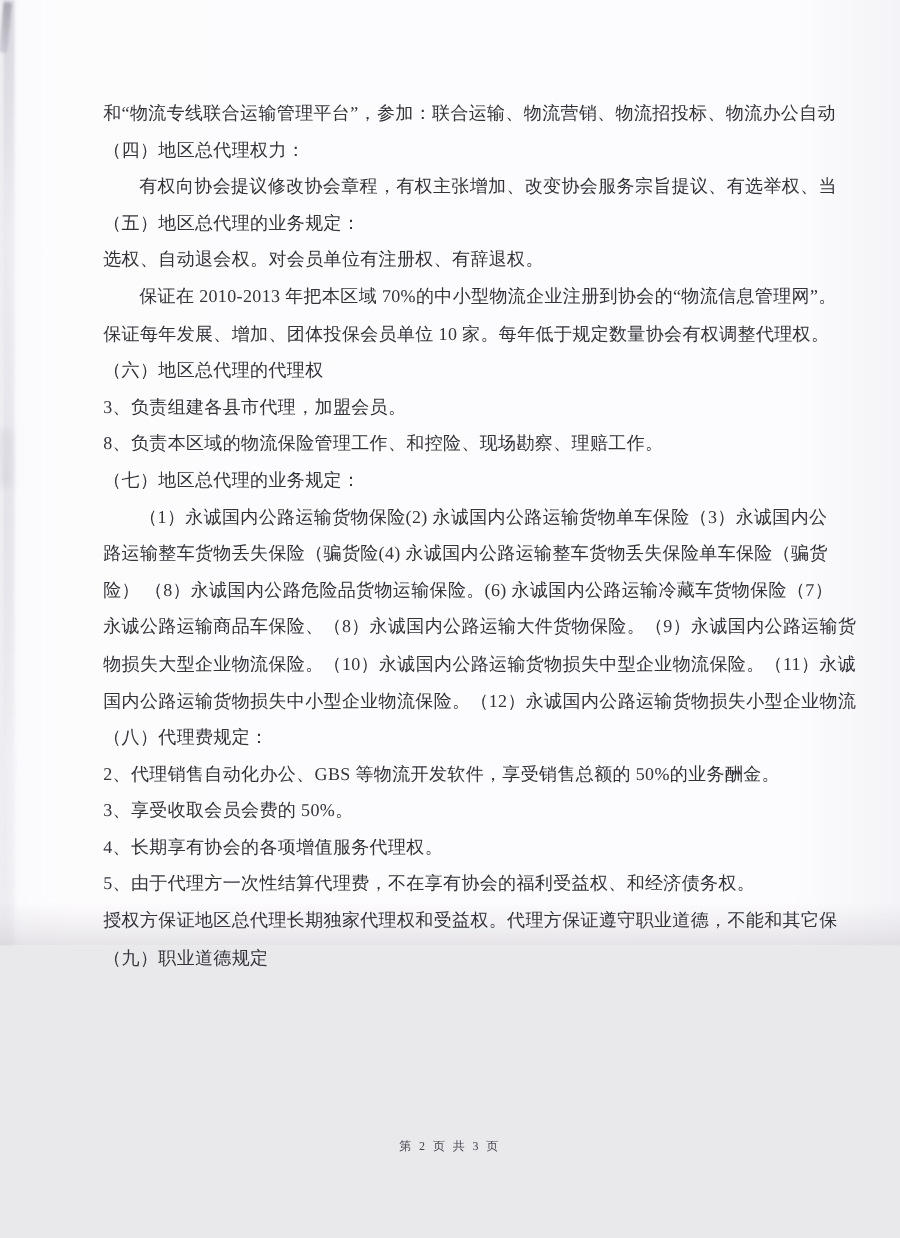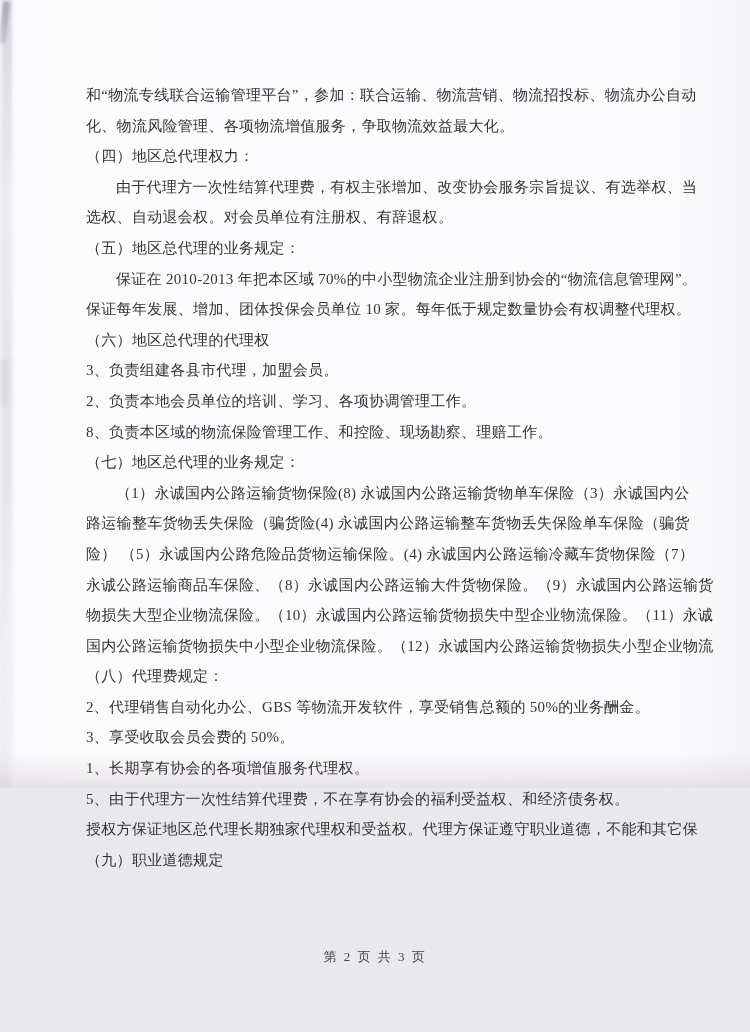--- a/index.html
+++ b/index.html
@@ -57,57 +57,55 @@
     letter-spacing: 0.3px;
     white-space: nowrap;
   }
   .indent { text-indent: 2em; }
   .footer {
     position: absolute;
     left: 0;
     top: 948px;
     width: 100%;
     text-align: center;
-    font-size: 13px;
+    font-size: 10px;
     color: #45454e;
     letter-spacing: 2px;
   }
 </style>
 </head>
 <body>
 
 <div class="scan-page">
   <div class="left-streak"></div>
   <div class="corner-mark"></div>
   <div class="left-smudge"></div>
   <div class="bottom-strip"></div>
 
   <div class="content">
     <p class="line">和“物流专线联合运输管理平台”，参加：联合运输、物流营销、物流招投标、物流办公自动</p>
-    <p class="line">化、物流风险管理、各项物流增值服务，争取物流效益最大化。</p>
     <p class="line">（四）地区总代理权力：</p>
-    <p class="line indent">由于代理方一次性结算代理费，有权主张增加、改变协会服务宗旨提议、有选举权、当</p>
+    <p class="line indent">有权向协会提议修改协会章程，有权主张增加、改变协会服务宗旨提议、有选举权、当</p>
+    <p class="line">（五）地区总代理的业务规定：</p>
     <p class="line">选权、自动退会权。对会员单位有注册权、有辞退权。</p>
-    <p class="line">（五）地区总代理的业务规定：</p>
     <p class="line indent">保证在 2010-2013 年把本区域 70%的中小型物流企业注册到协会的“物流信息管理网”。</p>
     <p class="line">保证每年发展、增加、团体投保会员单位 10 家。每年低于规定数量协会有权调整代理权。</p>
     <p class="line">（六）地区总代理的代理权</p>
     <p class="line">3、负责组建各县市代理，加盟会员。</p>
-    <p class="line">2、负责本地会员单位的培训、学习、各项协调管理工作。</p>
     <p class="line">8、负责本区域的物流保险管理工作、和控险、现场勘察、理赔工作。</p>
     <p class="line">（七）地区总代理的业务规定：</p>
-    <p class="line indent">（1）永诚国内公路运输货物保险(8) 永诚国内公路运输货物单车保险（3）永诚国内公</p>
+    <p class="line indent">（1）永诚国内公路运输货物保险(2) 永诚国内公路运输货物单车保险（3）永诚国内公</p>
     <p class="line">路运输整车货物丢失保险（骗货险(4) 永诚国内公路运输整车货物丢失保险单车保险（骗货</p>
-    <p class="line">险） （5）永诚国内公路危险品货物运输保险。(4) 永诚国内公路运输冷藏车货物保险（7）</p>
+    <p class="line">险） （8）永诚国内公路危险品货物运输保险。(6) 永诚国内公路运输冷藏车货物保险（7）</p>
     <p class="line">永诚公路运输商品车保险、（8）永诚国内公路运输大件货物保险。（9）永诚国内公路运输货</p>
     <p class="line">物损失大型企业物流保险。（10）永诚国内公路运输货物损失中型企业物流保险。（11）永诚</p>
     <p class="line">国内公路运输货物损失中小型企业物流保险。（12）永诚国内公路运输货物损失小型企业物流</p>
     <p class="line">（八）代理费规定：</p>
     <p class="line">2、代理销售自动化办公、GBS 等物流开发软件，享受销售总额的 50%的业务酬金。</p>
     <p class="line">3、享受收取会员会费的 50%。</p>
-    <p class="line">1、长期享有协会的各项增值服务代理权。</p>
+    <p class="line">4、长期享有协会的各项增值服务代理权。</p>
     <p class="line">5、由于代理方一次性结算代理费，不在享有协会的福利受益权、和经济债务权。</p>
     <p class="line">授权方保证地区总代理长期独家代理权和受益权。代理方保证遵守职业道德，不能和其它保</p>
     <p class="line">（九）职业道德规定</p>
   </div>
 
   <div class="footer">第 2 页 共 3 页</div>
 </div>
 
 </body></html>

